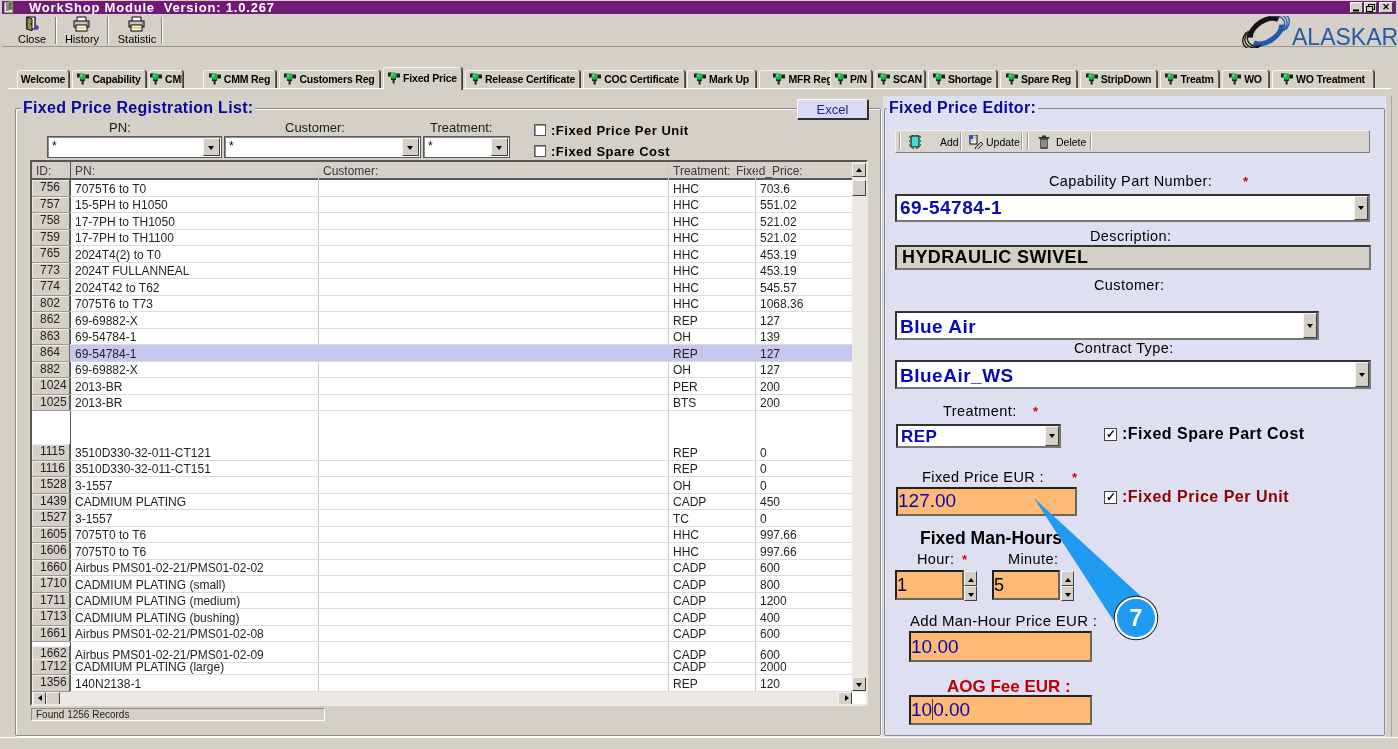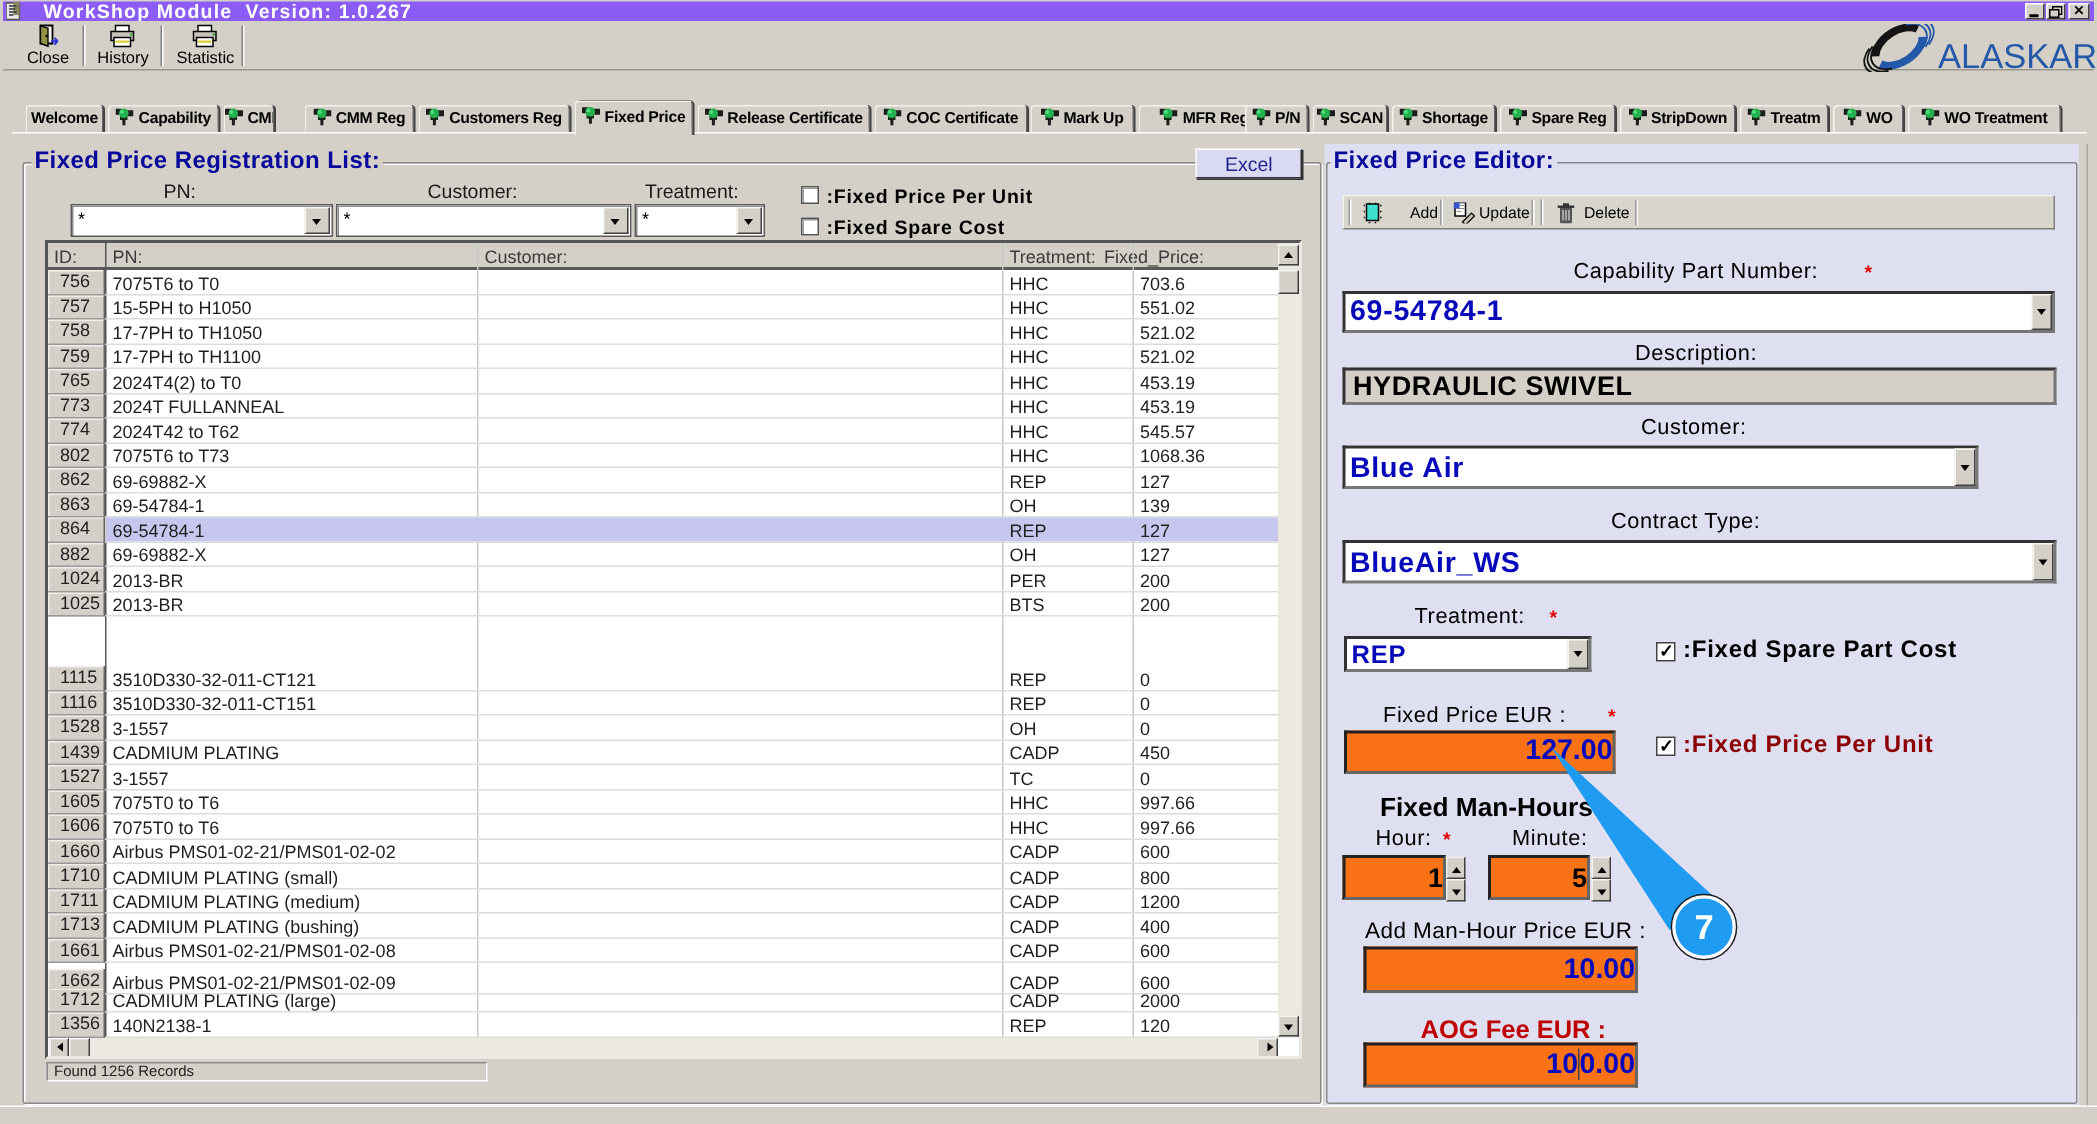--- a/index.html
+++ b/index.html
@@ -1,18 +1,18 @@
 <!DOCTYPE html>
 <html><head><meta charset="utf-8"><style>
 *{margin:0;padding:0;box-sizing:border-box}
 html,body{width:1398px;height:749px;overflow:hidden}
 body{background:#d4d0c8;font-family:"Liberation Sans",sans-serif;position:relative}
 .abs{position:absolute}
 
-#titlebar{position:absolute;left:2px;top:1px;width:1394px;height:13px;background:#8b5cf6}
+#titlebar{position:absolute;left:2px;top:1px;width:1394px;height:13px;background:#701a75}
 #titlebar .txt{position:absolute;left:27px;top:0px;font-size:13px;line-height:13px;font-weight:bold;color:#fff;white-space:nowrap;letter-spacing:0.8px}
 .wbtn{position:absolute;top:1px;width:13px;height:11px;background:#d4d0c8;border:1px solid;border-color:#fff #404040 #404040 #fff;font-size:9px;line-height:8px;text-align:center;color:#000;font-weight:bold}
 
 #toolbar{position:absolute;left:2px;top:14px;width:1394px;height:33px;background:#d4d0c8;border-bottom:1px solid #9a968e}
 .tbsep{position:absolute;top:3px;width:2px;height:27px;border-left:1px solid #808080;border-right:1px solid #fff}
 .tbbtn{position:absolute;top:2px;text-align:center;font-size:11px;color:#000}
 .tbbtn svg{display:block;margin:0 auto}
 .tbbtn .lbl{display:block;margin-top:1px}
 #userid{position:absolute;left:700px;top:8px;width:337px;height:23px;background:#fbfbc9;font-size:13.5px;font-weight:bold;text-align:center;line-height:23px}
 #logotxt{position:absolute;left:1290px;top:12px;font-size:23px;line-height:22px;color:#2458a8;letter-spacing:0px}
@@ -52,21 +52,21 @@
 #edborder{position:absolute;left:884px;top:108px;width:501px;height:628px;border:1px solid #8a8a8a;border-radius:2px}
 #edtoolbar{position:absolute;left:895px;top:130px;width:475px;height:23px;background:#d8d5cd;border:1px solid;border-color:#f4f2ee #808080 #808080 #f4f2ee}
 .etsep{position:absolute;top:2px;width:2px;height:17px;border-left:1px solid #9a9a9a;border-right:1px solid #fff}
 .etxt{position:absolute;top:5px;font-size:10.5px;color:#000}
 .elabel{position:absolute;font-size:14.5px;letter-spacing:0.4px;color:#000;white-space:nowrap}
 .req{position:absolute;color:#e00000;font-size:13px;font-weight:bold}
 .ecombo{position:absolute;background:#fff;border:2px solid;border-color:#333 #777 #777 #333}
 .ecombo .bval{position:absolute;left:3px;top:1px;font-size:19px;letter-spacing:0.5px;font-weight:bold;color:#0808bb;white-space:nowrap}
 .edrop{position:absolute;right:0px;top:0px;bottom:0px;width:14px;background:#d4d0c8;border:1px solid;border-color:#f8f6f2 #404040 #404040 #f8f6f2}
 .edrop:after{content:"";position:absolute;left:50%;top:50%;margin-left:-3.5px;margin-top:-2px;border:3.5px solid transparent;border-top:4.5px solid #000}
-.efield{position:absolute;background:#f97316;border:2px solid;border-color:#222 #666 #666 #222;text-align:right;font-size:19px;font-weight:bold;color:#0808bb}
+.efield{position:absolute;background:#fdba74;border:2px solid;border-color:#222 #666 #666 #222;text-align:left;font-size:19px;font-weight:normal;color:#0808bb}
 .bcb{position:absolute;width:13px;height:13px;background:#fff;border:1px solid #444}
 .bcb:after{content:"\2713";position:absolute;left:1px;top:-2px;font-size:12px;font-weight:bold;color:#000}
 .bcblbl{position:absolute;font-size:16px;letter-spacing:0.5px;font-weight:bold;white-space:nowrap}
 .spin{position:absolute;width:13px;height:15px;background:#d4d0c8;border:1px solid;border-color:#f4f2ee #404040 #404040 #f4f2ee}
 .spin:after{content:"";position:absolute;left:50%;top:50%;margin-left:-3px;border:3px solid transparent}
 .spin.up:after{margin-top:-4px;border-bottom:4px solid #000}
 .spin.dn:after{margin-top:-1px;border-top:4px solid #000}
 </style></head><body>
 
 <div id="titlebar">
@@ -541,21 +541,21 @@
 
 <div class="elabel" style="left:1049px;top:173px">Capability Part Number:</div>
 <span class="req" style="left:1243px;top:174px">*</span>
 <div class="ecombo" style="left:895px;top:194px;width:475px;height:28px">
     <span class="bval">69-54784-1</span>
     <div class="edrop"></div>
   </div>
 <div class="elabel" style="left:1090px;top:228px">Description:</div>
 <div class="abs" style="left:895px;top:245px;width:476px;height:25px;background:#d4d0c8;border:2px solid;border-color:#333 #777 #777 #333;font-size:18px;letter-spacing:0.4px;font-weight:bold;color:#000;padding:0px 0 0 5px">HYDRAULIC SWIVEL</div>
 <div class="elabel" style="left:1094px;top:277px">Customer:</div>
-<div class="ecombo" style="left:895px;top:297px;width:424px;height:29px">
+<div class="ecombo" style="left:895px;top:311px;width:424px;height:29px">
     <span class="bval" style="top:3px">Blue Air</span>
     <div class="edrop"></div>
   </div>
 <div class="elabel" style="left:1074px;top:340px">Contract Type:</div>
 <div class="ecombo" style="left:895px;top:360px;width:476px;height:29px">
     <span class="bval" style="top:3px">BlueAir_WS</span>
     <div class="edrop"></div>
   </div>
 
 <div class="elabel" style="left:943px;top:403px">Treatment:</div>

